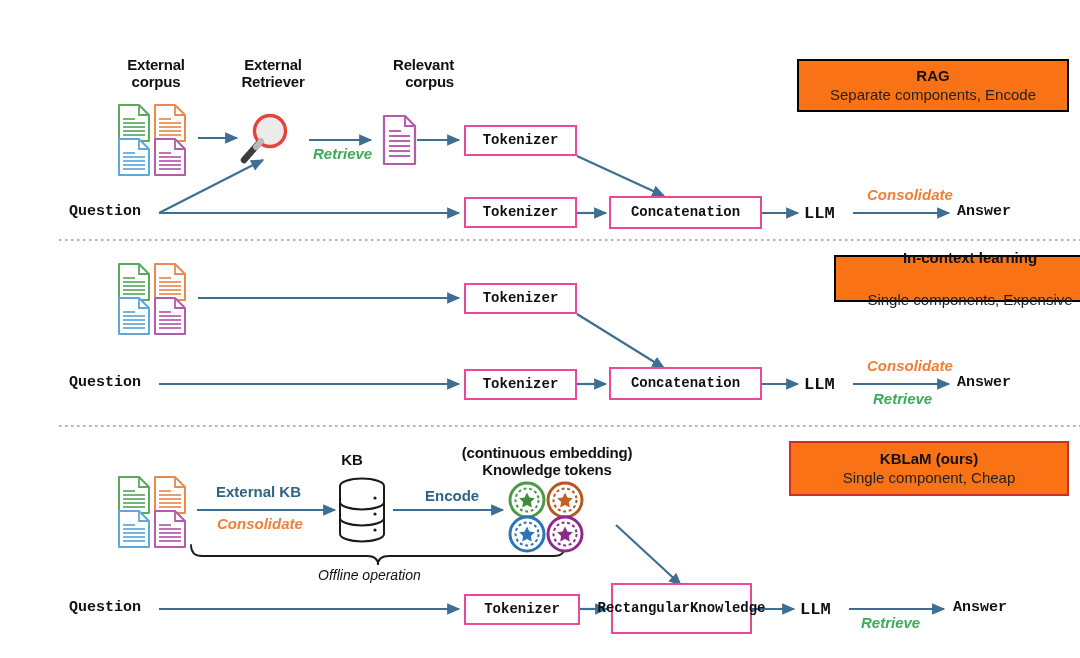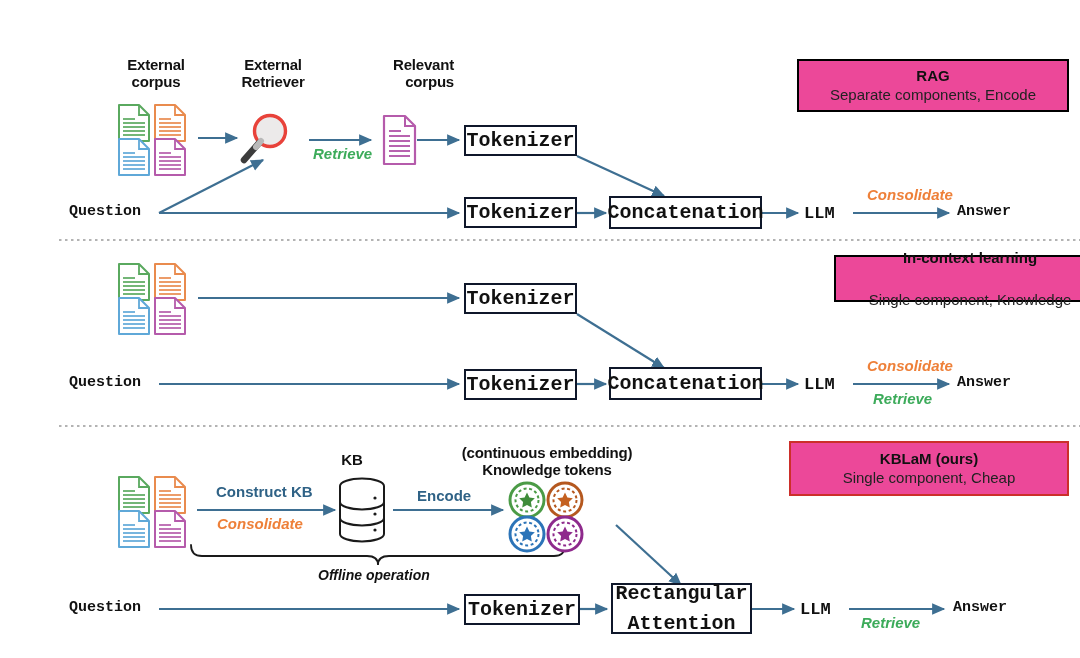--- a/index.html
+++ b/index.html
@@ -9,35 +9,35 @@
   svg#canvas{position:absolute;left:0;top:0;width:1080px;height:658px;}
 
   
   .hdr{position:absolute;font-weight:bold;font-size:15px;color:#111;
        text-align:center;line-height:17px;letter-spacing:-0.2px;}
   .mono{position:absolute;font-family:"Liberation Mono",monospace;
         font-weight:bold;font-size:15px;color:#111;white-space:pre;}
   .boxlabel{position:absolute;display:flex;align-items:center;
         justify-content:center;text-align:center;
         font-family:"Liberation Mono",monospace;font-weight:bold;
-        font-size:20px;color:#111;line-height:17px;
-        border:2px solid #0f172a;background:#fff;box-sizing:border-box;}
+        font-size:14px;color:#111;line-height:17px;
+        border:2px solid #ec4899;background:#fff;box-sizing:border-box;}
   .edgelbl{position:absolute;font-style:italic;font-weight:bold;
         font-size:15px;white-space:nowrap;}
   .bluelbl{position:absolute;font-weight:bold;font-size:15px;
         color:#2f6286;white-space:nowrap;}
   .orangelbl{position:absolute;font-weight:bold;font-style:italic;
         font-size:15px;color:#ee8039;white-space:nowrap;}
   .greenlbl{color:#3cab5a;}
   .orange2{color:#ee8039;}
-  .offline{position:absolute;font-style:italic;font-weight:bold;
+  .offline{position:absolute;font-style:italic;font-weight:normal;
         font-size:14px;color:#111;white-space:nowrap;}
 
   
-  .callout{position:absolute;box-sizing:border-box;background:#ec4899;
+  .callout{position:absolute;box-sizing:border-box;background:#f97316;
         display:flex;flex-direction:column;align-items:center;
         justify-content:center;}
   .callout .c-title{font-weight:bold;font-size:15px;color:#111;
         line-height:19px;}
   .callout .c-sub{font-size:15px;color:#222;line-height:20px;}
   .callout.black{border:2.5px solid #000;}
   .callout.red{border:2.5px solid #cc2f2a;}
 </style>
 </head>
 <body>
@@ -325,42 +325,42 @@
 <div class="boxlabel" style="left:423px;top:283px;width:113px;height:31px;">Tokenizer</div>
 <div class="boxlabel" style="left:423px;top:369px;width:113px;height:31px;">Tokenizer</div>
 <div class="boxlabel" style="left:568px;top:367px;width:153px;height:33px;">Concatenation</div>
 <div class="mono" style="left:763px;top:375px;font-size:17px;">LLM</div>
 <div class="mono" style="left:916px;top:374px;">Answer</div>
 <div class="edgelbl orange2" style="left:826px;top:357px;">Consolidate</div>
 <div class="edgelbl greenlbl" style="left:832px;top:390px;">Retrieve</div>
 
 <div class="callout black" style="left:793px;top:255px;width:272px;height:47px;gap:23px;">
   <div class="c-title">In-context learning</div>
-  <div class="c-sub">Single component, Knowledge</div>
+  <div class="c-sub">Single components, Expensive</div>
 </div>
 
 <div class="hdr" style="left:284px;top:451px;width:54px;">
   <div>KB</div>
 </div>
 <div class="hdr" style="left:395px;top:444px;width:222px;">
   <div>(continuous embedding)</div>
   <div>Knowledge tokens</div>
 </div>
 
-<div class="bluelbl" style="left:175px;top:483px;">Construct KB</div>
+<div class="bluelbl" style="left:175px;top:483px;">External KB</div>
 <div class="orangelbl" style="left:176px;top:515px;">Consolidate</div>
-<div class="bluelbl" style="left:376px;top:487px;">Encode</div>
+<div class="bluelbl" style="left:384px;top:487px;">Encode</div>
 <div class="edgelbl greenlbl" style="left:820px;top:614px;">Retrieve</div>
 <div class="offline" style="left:277px;top:567px;">Offline operation</div>
 
 <div class="mono" style="left:28px;top:599px;">Question</div>
 <div class="boxlabel" style="left:423px;top:594px;width:116px;height:31px;">Tokenizer</div>
-<div class="boxlabel" style="left:570px;top:583px;width:141px;height:51px;flex-direction:column;justify-content:space-between;">
+<div class="boxlabel" style="left:570px;top:583px;width:141px;height:51px;flex-direction:row;">
   <span>Rectangular</span>
-  <span>Attention</span>
+  <span>Knowledge</span>
 </div>
 <div class="mono" style="left:759px;top:600px;font-size:17px;">LLM</div>
 <div class="mono" style="left:912px;top:599px;">Answer</div>
 
 <div class="callout red" style="left:748px;top:441px;width:280px;height:55px;">
   <div class="c-title">KBLaM (ours)</div>
   <div class="c-sub">Single component, Cheap</div>
 </div>
 
 </div>

